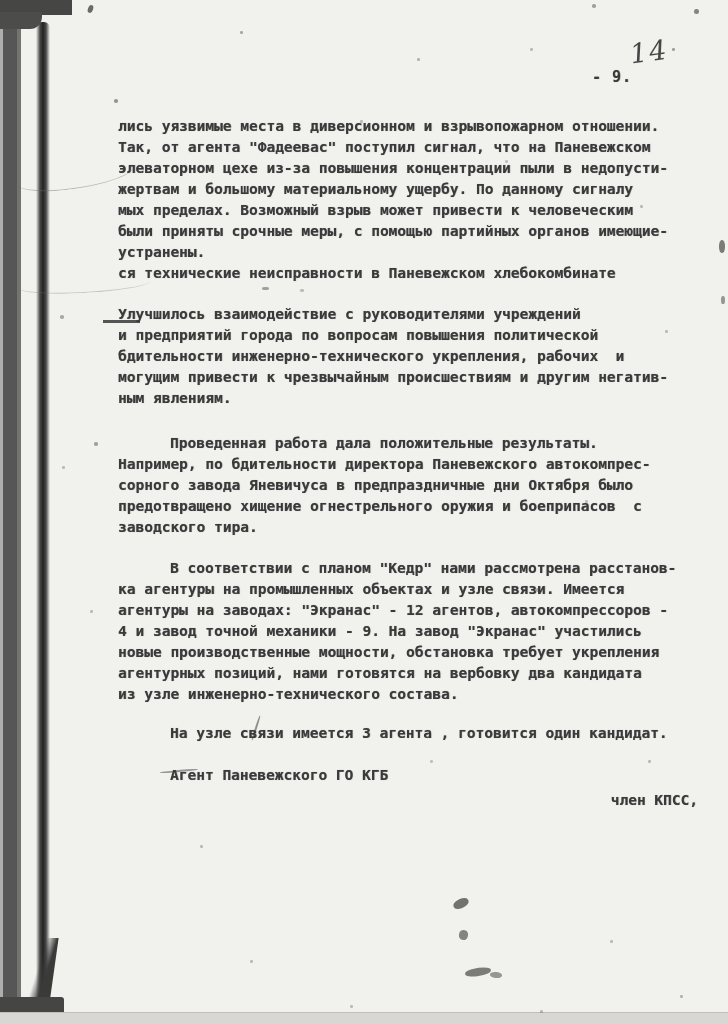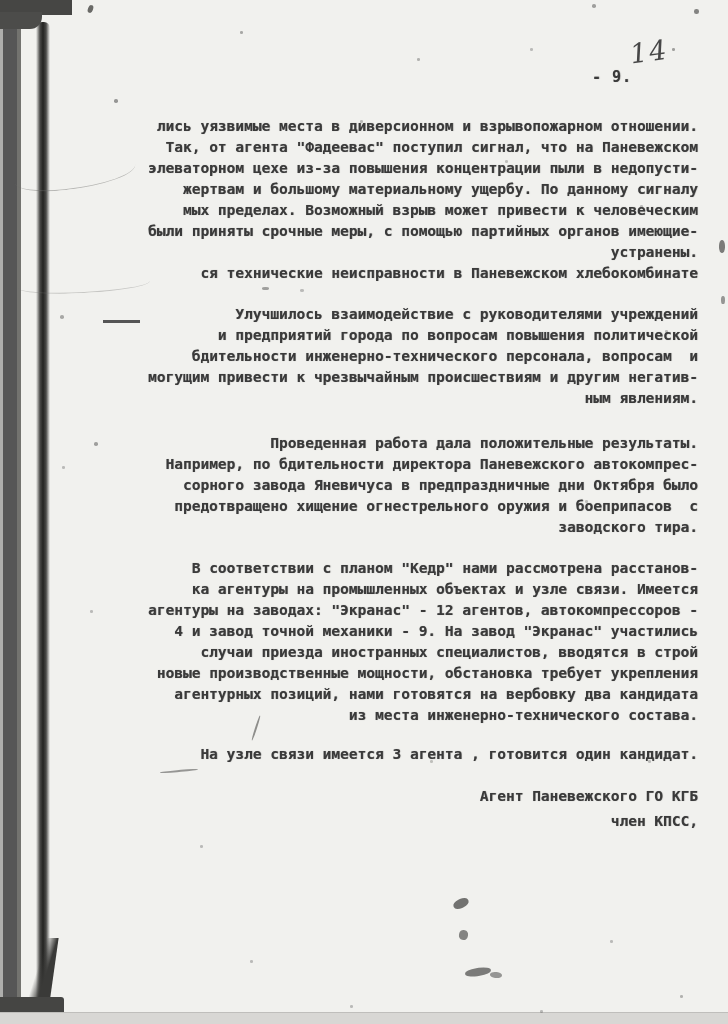--- a/index.html
+++ b/index.html
@@ -8,21 +8,21 @@
     background:var(--paper,#f1f1ee);
     font-family:"DejaVu Sans Mono","Liberation Mono",monospace;
   }
   
   .text-block{
     position:absolute;left:118px;top:116px;width:580px;
     font-size:14.5px;line-height:21px;font-weight:700;
     color:var(--ink,#3a3a3a);
     text-shadow:0.4px 0.4px 0.7px rgba(55,55,55,0.55);
   }
-  .line{white-space:pre;text-align:right;}
+  .line{white-space:pre;}
   .para{position:relative;margin:0;}
   .para + .para{margin-top:20px;}
   .para:nth-child(3){margin-top:24px;}
   .para:nth-child(5){margin-top:18px;}
   .para:nth-child(6){margin-top:21px;}
   .para:nth-child(7){margin-top:4px;}
   .indent-normal .line:first-child{text-indent:52px;}
   .indent-small  .line:first-child{text-indent:23px;}
   .align-right{text-align:right;}
   .underline-mark{
@@ -104,40 +104,39 @@
         <div class="line">жертвам и большому материальному ущербу. По данному сигналу</div>
         <div class="line">мых пределах. Возможный взрыв может привести к человеческим</div>
         <div class="line">были приняты срочные меры, с помощью партийных органов имеющие-</div>
         <div class="line">устранены.</div>
         <div class="line">ся технические неисправности в Паневежском хлебокомбинате</div>
       </div>
       <div class="para indent-small">
         <span class="underline-mark"></span>
         <div class="line">Улучшилось взаимодействие с руководителями учреждений</div>
         <div class="line">и предприятий города по вопросам повышения политической</div>
-        <div class="line">бдительности инженерно-технического персонала, вопросам  и</div>
+        <div class="line">бдительности инженерно-технического укрепления, рабочих  и</div>
         <div class="line">могущим привести к чрезвычайным происшествиям и другим негатив-</div>
         <div class="line">ным явлениям.</div>
       </div>
       <div class="para indent-normal">
         <div class="line">Проведенная работа дала положительные результаты.</div>
         <div class="line">Например, по бдительности директора Паневежского автокомпрес-</div>
         <div class="line">сорного завода Яневичуса в предпраздничные дни Октября было</div>
         <div class="line">предотвращено хищение огнестрельного оружия и боеприпасов  с</div>
         <div class="line">заводского тира.</div>
       </div>
       <div class="para indent-normal">
         <div class="line">В соответствии с планом "Кедр" нами рассмотрена расстанов-</div>
         <div class="line">ка агентуры на промышленных объектах и узле связи. Имеется</div>
         <div class="line">агентуры на заводах: "Экранас" - 12 агентов, автокомпрессоров -</div>
         <div class="line">4 и завод точной механики - 9. На завод "Экранас" участились</div>
-        <div class="line">случаи приезда иностранных специалистов, вводятся в строй</div>
         <div class="line">новые производственные мощности, обстановка требует укрепления</div>
         <div class="line">агентурных позиций, нами готовятся на вербовку два кандидата</div>
-        <div class="line">из места инженерно-технического состава.</div>
+        <div class="line">из узле инженерно-технического состава.</div>
       </div>
       <div class="para indent-normal">
         <div class="line">На узле связи имеется 3 агента , готовится один кандидат.</div>
       </div>
       <div class="para indent-normal">
         <div class="line">Агент Паневежского ГО КГБ</div>
       </div>
       <div class="para indent-none align-right">
         <div class="line">член КПСС,</div>
       </div>

